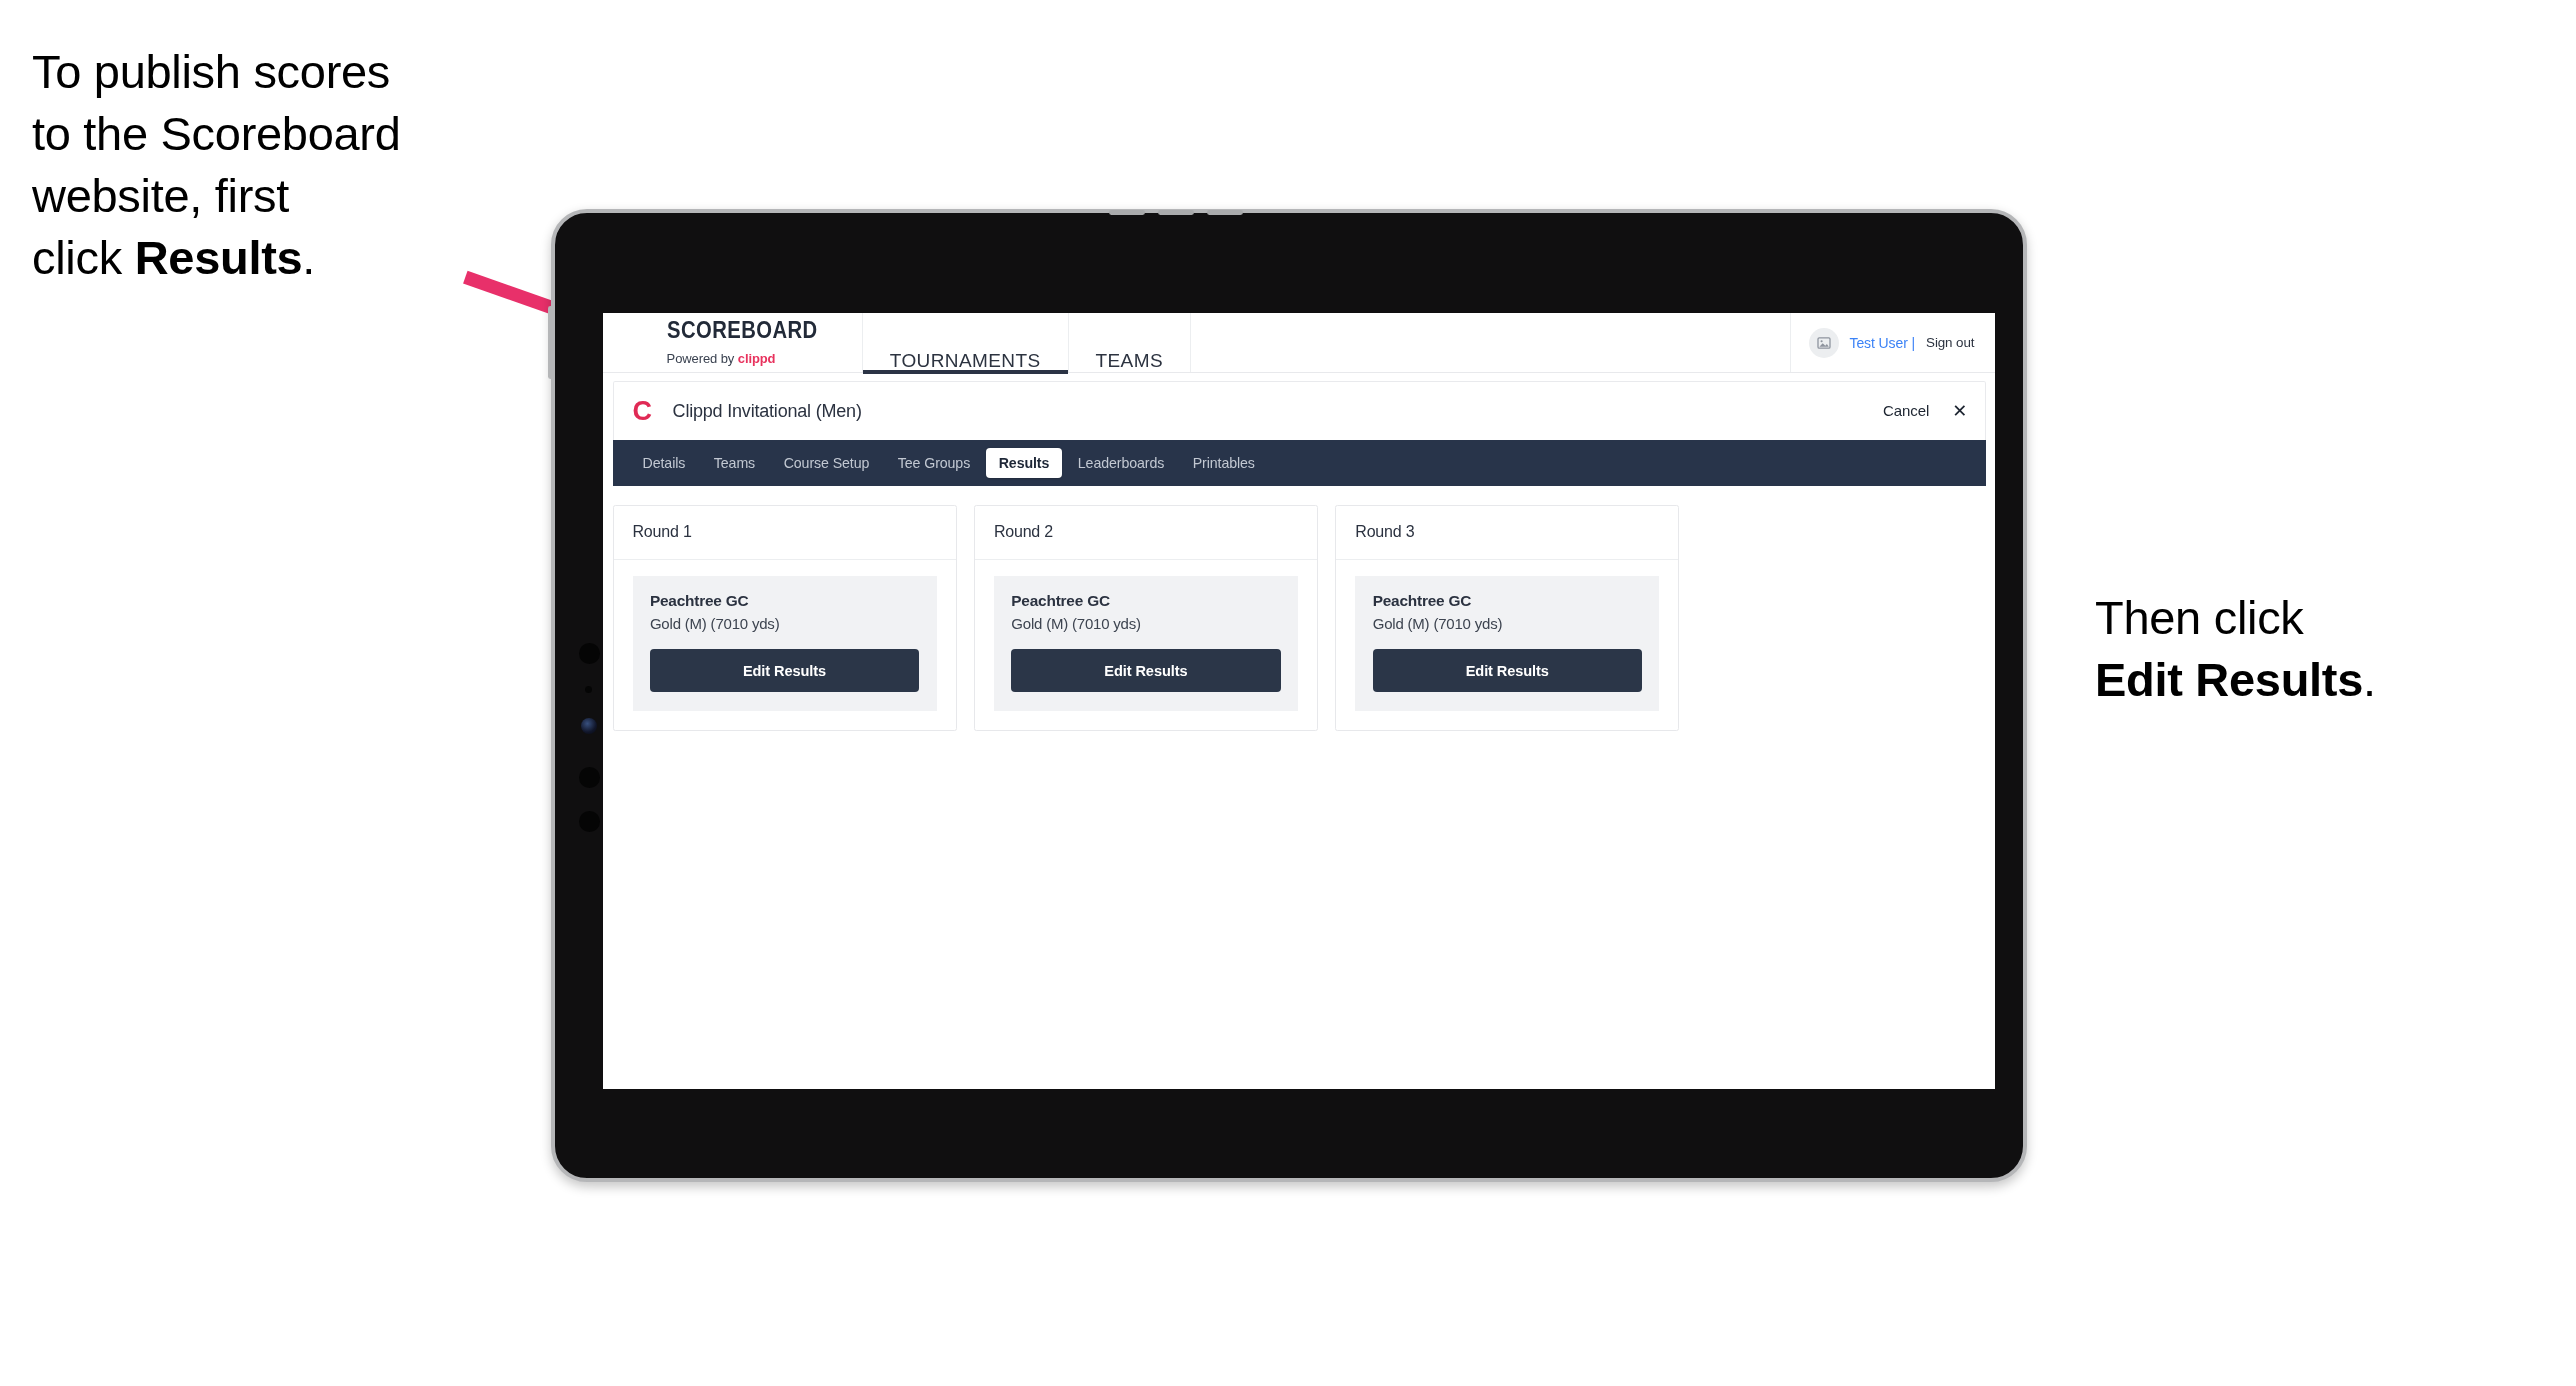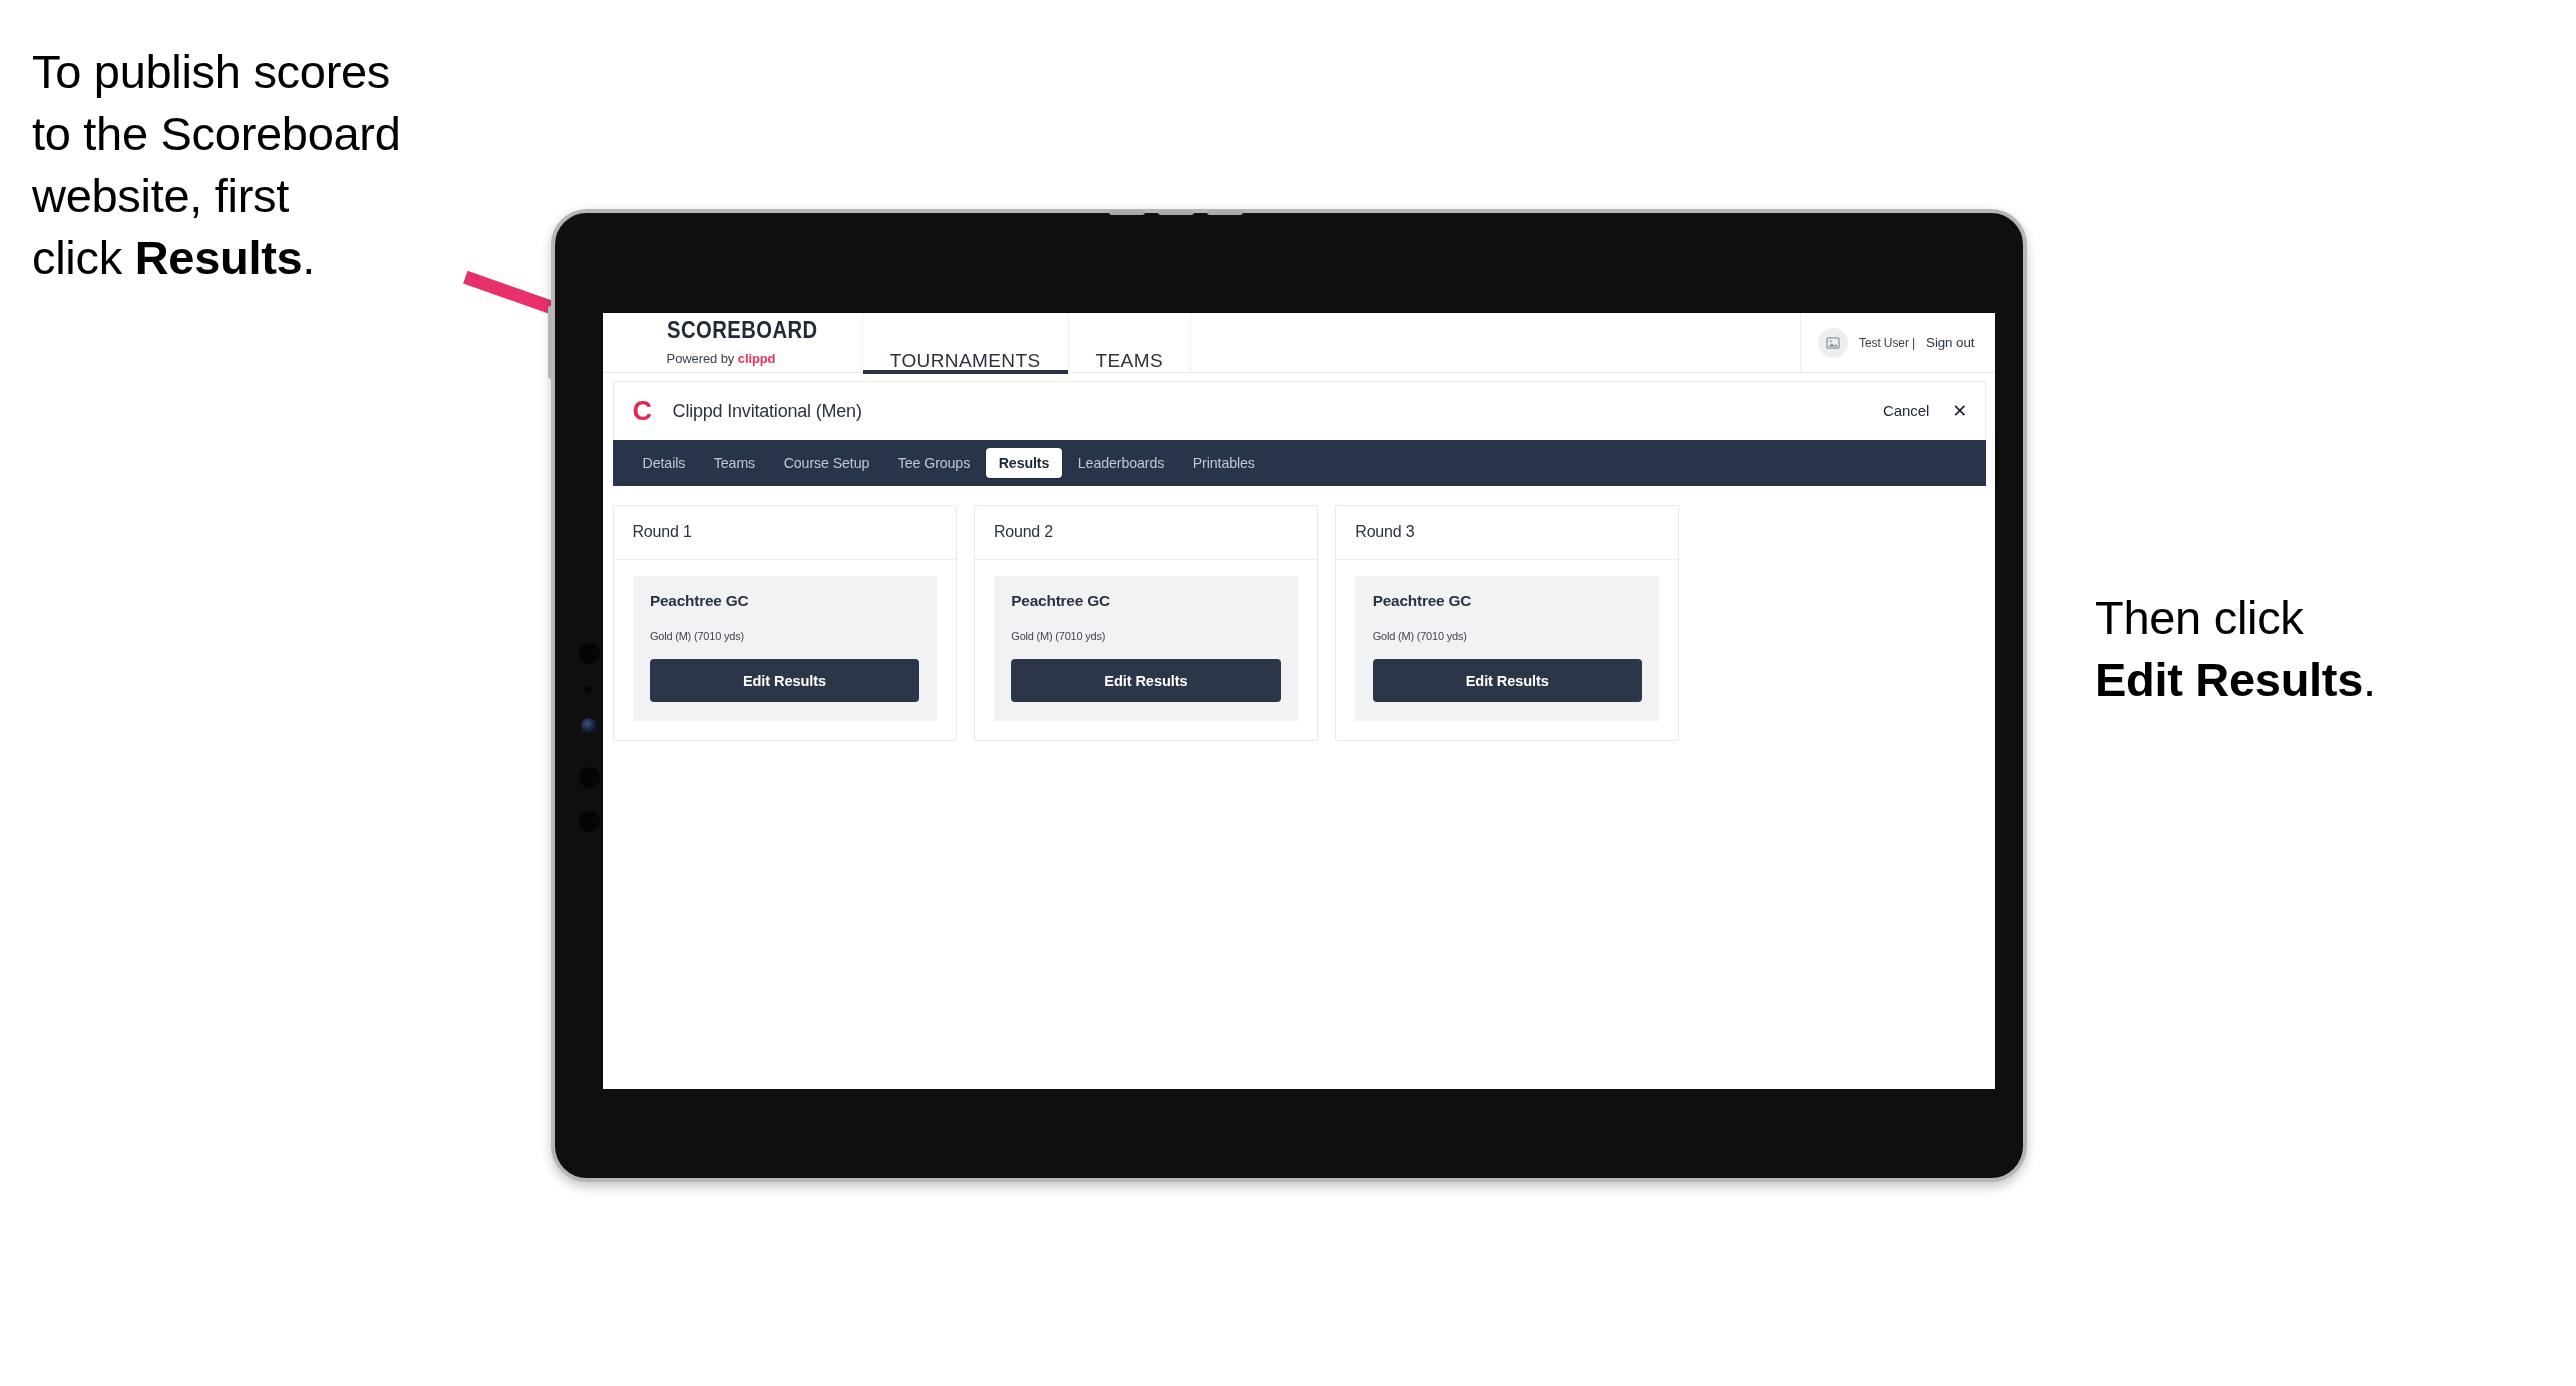--- a/index.html
+++ b/index.html
@@ -95,21 +95,21 @@
     height: 4px; background: #2b3345;
   }
 
   #header-spacer { flex: 1; border-right: 1.6px solid #eceef0; }
 
   #user-area { display: flex; align-items: center; gap: 11px; padding: 0 20.6px 0 17.4px; }
   #avatar {
     width: 30px; height: 30px; border-radius: 50%;
     background: #eceef0; display: flex; align-items: center; justify-content: center;
   }
-  #user-name { font-size: 12px; color: #404040; letter-spacing: -0.1px; }
+  #user-name { font-size: 14px; color: #3b82f6; letter-spacing: -0.1px; }
   #sign-out { font-size: 13.4px; color: #2c3340; letter-spacing: -0.1px; }
 
   
   #tournament-panel {
     margin: 8px 9.5px 0 9.5px;
     background: #ffffff;
     border: 0.8px solid #e9eaed;
     border-bottom: none;
     border-radius: 2.4px 2.4px 0 0;
     height: 59px;
@@ -158,21 +158,21 @@
     border-radius: 2.4px;
   }
   .round-head {
     padding: 17.4px 19px;
     border-bottom: 0.8px solid #eceef0;
     font-size: 16px; color: #2b3240; letter-spacing: -0.2px;
   }
   .round-body { padding: 16px 19px 19px 19px; }
   .course-panel { background: #f1f2f4; padding: 16px 17.4px 19px 17.4px; }
   .course-name { font-size: 15.4px; font-weight: 700; color: #2b3240; letter-spacing: -0.2px; }
-  .course-tee  { font-size: 11px; color: #3d4450; margin-top: 20px; letter-spacing: -0.2px; }
+  .course-tee  { font-size: 15px; color: #3d4450; margin-top: 5px; letter-spacing: -0.2px; }
   .edit-btn {
     margin-top: 17.4px; width: 100%; height: 43px;
     background: #2b3648; color: #ffffff;
     border: none; border-radius: 4px;
     font-family: "Liberation Sans", sans-serif;
     font-size: 14.6px; font-weight: 600; letter-spacing: -0.1px;
     display: flex; align-items: center; justify-content: center;
   }
 </style>
 </head>

